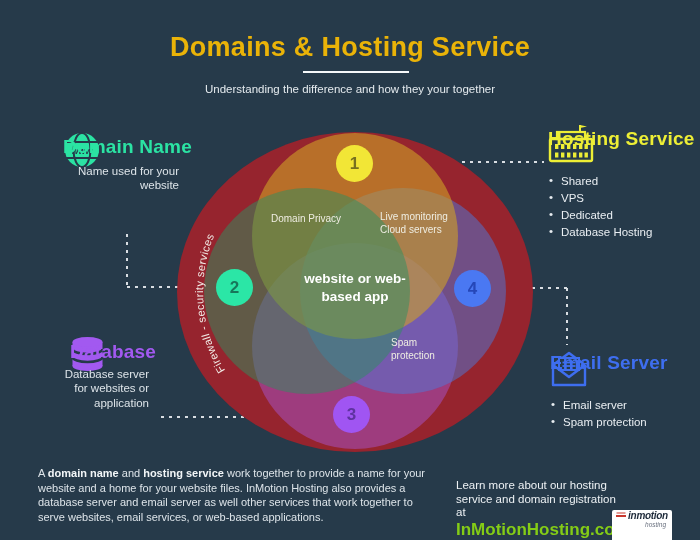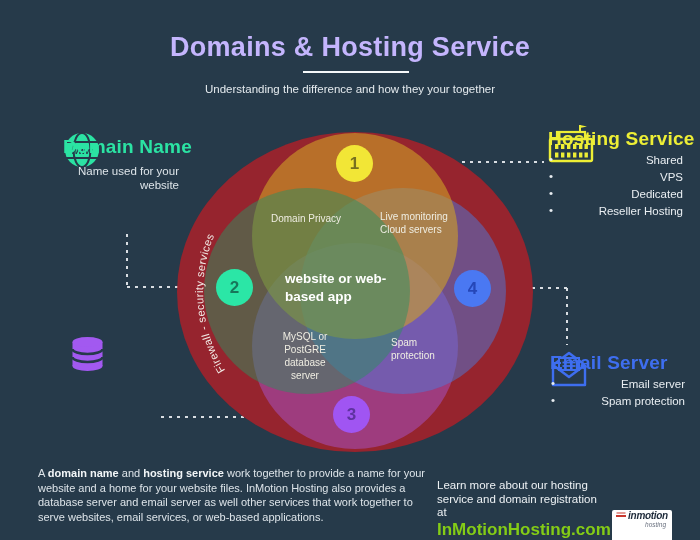--- a/index.html
+++ b/index.html
@@ -2,21 +2,21 @@
 <html><head>
 <meta charset="utf-8">
 <style>
   * { margin:0; padding:0; box-sizing:border-box; }
   html,body { width:700px; height:540px; }
   body { font-family:"Liberation Sans", sans-serif; background:#263A4A; overflow:hidden; }
   #canvas { position:relative; width:700px; height:540px; background:#263A4A; }
 
   
   .title { position:absolute; top:32px; left:0; width:700px; text-align:center;
-           color:#c4b5fd; font-size:27px; font-weight:bold; letter-spacing:.3px; }
+           color:#eab308; font-size:27px; font-weight:bold; letter-spacing:.3px; }
   .title-underline { position:absolute; top:71px; left:303px; width:106px; height:2px; background:#F5F8FA; }
   .subtitle { position:absolute; top:82px; left:170px; width:360px; text-align:center;
               color:#E4EAEE; font-size:11.5px; line-height:1.25; }
 
   
   .sec-heading { font-weight:bold; font-size:19px; letter-spacing:.2px; }
   .desc { color:#DDE4E9; font-size:11.5px; line-height:1.25; }
 
   .domain-sec  { position:absolute; left:63px;  top:128px; width:116px; }
   .domain-sec .sec-heading { color:#2BE3A3; margin-top:8px; white-space:nowrap; }
@@ -24,34 +24,34 @@
 
   .database-sec { position:absolute; left:57px; top:334px; width:92px; }
   .database-sec .sec-heading { color:#A259F0; margin-top:7px; margin-left:13px; }
   .database-sec .desc { text-align:right; margin-top:4px; }
 
   .hosting-sec { position:absolute; left:548px; top:122px; width:135px; }
   .hosting-sec .sec-heading { color:#EDEE35; margin-top:6px; white-space:nowrap; }
   .email-sec   { position:absolute; left:550px; top:346px; width:135px; }
   .email-sec .sec-heading { color:#3E6EF0; margin-top:6px; }
 
-  ul.bullets { list-style:none; margin-top:4px;text-align:right; }
+  ul.bullets { list-style:none; margin-top:25px; }
   ul.bullets li { position:relative; padding-left:13px; color:#E9EEF2; font-size:11.5px;
                   line-height:1.14; margin-bottom:4px; }
   ul.bullets li::before { content:"•"; position:absolute; left:1px; top:-1px; color:#E9EEF2; }
 
   
   .venn { position:absolute; left:175px; top:130px; width:360px; height:325px; }
   .venn svg { position:absolute; left:0; top:0; }
   .venn-label { position:absolute; color:#EFEDE2; font-size:10px; line-height:1.3; }
   .lbl-tl { left:88px;  top:82px;  width:86px; text-align:center; }
   .lbl-tr { left:205px; top:80px;  width:92px; text-align:left; }
   .lbl-bl { left:98px;  top:200px; width:64px; text-align:center; }
   .lbl-br { left:216px; top:206px; width:70px; text-align:left; }
-  .lbl-center { left:110px; top:140px; width:140px; text-align:left;
+  .lbl-center { left:110px; top:140px; width:140px; text-align:center;
                 color:#FFFFFF; font-size:13.5px; font-weight:bold; line-height:1.3; }
 
   .badge { position:absolute; width:37px; height:37px; border-radius:50%;
            display:flex; align-items:center; justify-content:center;
            font-size:17px; font-weight:bold; }
   .badge-1 { left:161px; top:15px;  background:#F2E636; color:#77701F; }
   .badge-2 { left:41px;  top:139px; background:#2BE6A6; color:#17775A; }
   .badge-3 { left:158px; top:266px; background:#A055F2; color:#5E32A0; }
   .badge-4 { left:279px; top:140px; background:#4A78F2; color:#2547B8; }
 
@@ -64,21 +64,21 @@
   .c2a { left:126px; top:234px; height:53px; }
   .c2b { left:127px; top:286px; width:90px; }
   .c3  { left:161px; top:416px; width:174px; }
   .c4a { left:492px; top:287px; width:76px; }
   .c4b { left:566px; top:288px; height:57px; }
 
   
   .footer-para { position:absolute; left:38px; top:466px; width:388px;
                  color:#DDE4E9; font-size:11px; line-height:1.32; }
   .footer-para b { color:#F2F6F8; }
-  .learn-more { position:absolute; left:437px; top:479px; width:168px;
+  .learn-more { position:absolute; left:456px; top:479px; width:168px;
                 color:#EDF1F4; font-size:11.5px; line-height:1.18; }
   .learn-more .lm-link { font-weight:bold; font-size:17px; color:#84cc16; cursor:pointer; }
   .logo-box { position:absolute; left:612px; top:474px; width:60px; height:50px;
               background:#FFFFFF; border-radius:2px; display:flex; flex-direction:column;
               align-items:center; justify-content:flex-start;margin-top:36px; }
   .logo-row { display:flex; align-items:center; }
   .logo-swoosh { width:10px; height:2px; background:#C8382E; margin-right:2px;
                  box-shadow:0 -3px 0 -0.5px #C8382E; }
   .logo-main { color:#1E2A3A; font-weight:bold; font-style:italic; font-size:10px; letter-spacing:-0.3px; }
   .logo-sub  { color:#6B7280; font-style:italic; font-size:6.5px; align-self:flex-end; margin-right:6px; }
@@ -109,20 +109,24 @@
   </div>
 
   <div class="icon-abs" style="left:71px; top:336px;">
     <svg width="33" height="36" viewBox="0 0 33 36">
       <rect x="1.5" y="6" width="30" height="24" fill="#A259F0"></rect>
       <ellipse cx="16.5" cy="6" rx="15" ry="5" fill="#A259F0"></ellipse>
       <ellipse cx="16.5" cy="30" rx="15" ry="5" fill="#A259F0"></ellipse>
       <path d="M1.5 13 a15 5 0 0 0 30 0" fill="none" stroke="#263A4A" stroke-width="2.5"></path>
       <path d="M1.5 21 a15 5 0 0 0 30 0" fill="none" stroke="#263A4A" stroke-width="2.5"></path>
     </svg>
+  </div>
+  <div class="database-sec">
+    <div class="sec-heading">Database</div>
+    <div class="desc">Database server for websites or application</div>
   </div>
 
   <div class="icon-abs" style="left:548px; top:123px;">
     <svg width="46" height="40" viewBox="0 0 46 40">
       <path d="M32 2 l7 1.5 -7 1.5 z" fill="#EDEE35"></path>
       <line x1="32" y1="2" x2="32" y2="9" stroke="#EDEE35" stroke-width="2"></line>
       <rect x="9" y="9" width="28" height="7" fill="none" stroke="#EDEE35" stroke-width="2.2"></rect>
       <rect x="2" y="16" width="42" height="22" rx="1.5" fill="none" stroke="#EDEE35" stroke-width="2.4"></rect>
       <g fill="#EDEE35">
         <rect x="7" y="21" width="3.4" height="5"></rect>
@@ -139,21 +143,21 @@
           <rect x="36.5" y="29.5" width="3.4" height="5"></rect>
       </g>
     </svg>
   </div>
   <div class="hosting-sec">
     <div class="sec-heading">Hosting Service</div>
     <ul class="bullets">
       <li>Shared</li>
       <li>VPS</li>
       <li>Dedicated</li>
-      <li>Reseller Hosting</li>
+      <li>Database Hosting</li>
     </ul>
   </div>
 
   <div class="icon-abs" style="left:550px; top:349px;">
     <svg width="38" height="40" viewBox="0 0 38 40">
       <path d="M3 16 L19 4 L35 16" fill="none" stroke="#3E6EF0" stroke-width="2.4" stroke-linejoin="round"></path>
       <rect x="9" y="9" width="20" height="12" fill="#263A4A" stroke="#3E6EF0" stroke-width="2"></rect>
       <line x1="12.5" y1="13.5" x2="25.5" y2="13.5" stroke="#3E6EF0" stroke-width="1.8"></line>
       <line x1="12.5" y1="17" x2="25.5" y2="17" stroke="#3E6EF0" stroke-width="1.8"></line>
       <path d="M3 16 L3 36 L35 36 L35 16" fill="none" stroke="#3E6EF0" stroke-width="2.4" stroke-linejoin="round"></path>
@@ -185,21 +189,20 @@
       <defs>
         <path id="ringArc" d="M 72 268 A 150 150 0 0 1 178 12" fill="none"></path>
       </defs>
       <text font-size="11" fill="#F2EBE6" letter-spacing="0.4" font-family="Liberation Sans, sans-serif">
         <textPath href="#ringArc" startOffset="10%">Firewall - security services</textPath>
       </text>
     </svg>
 
     <div class="venn-label lbl-tl">Domain Privacy</div>
     <div class="venn-label lbl-tr">Live monitoring Cloud servers</div>
-    <div class="venn-label lbl-bl">MySQL or PostGRE database server</div>
     <div class="venn-label lbl-br">Spam protection</div>
     <div class="venn-label lbl-center">website or web-based app</div>
 
     <div class="badge badge-1">1</div>
     <div class="badge badge-2">2</div>
     <div class="badge badge-3">3</div>
     <div class="badge badge-4">4</div>
   </div>
 
   <div class="footer-para"><span>A </span><b>domain name</b><span> and </span><b>hosting service</b><span> work together to provide a name for your website and a home for your website files. InMotion Hosting also provides a database server and email server as well other services that work together to serve websites, email services, or web-based applications.</span></div>

